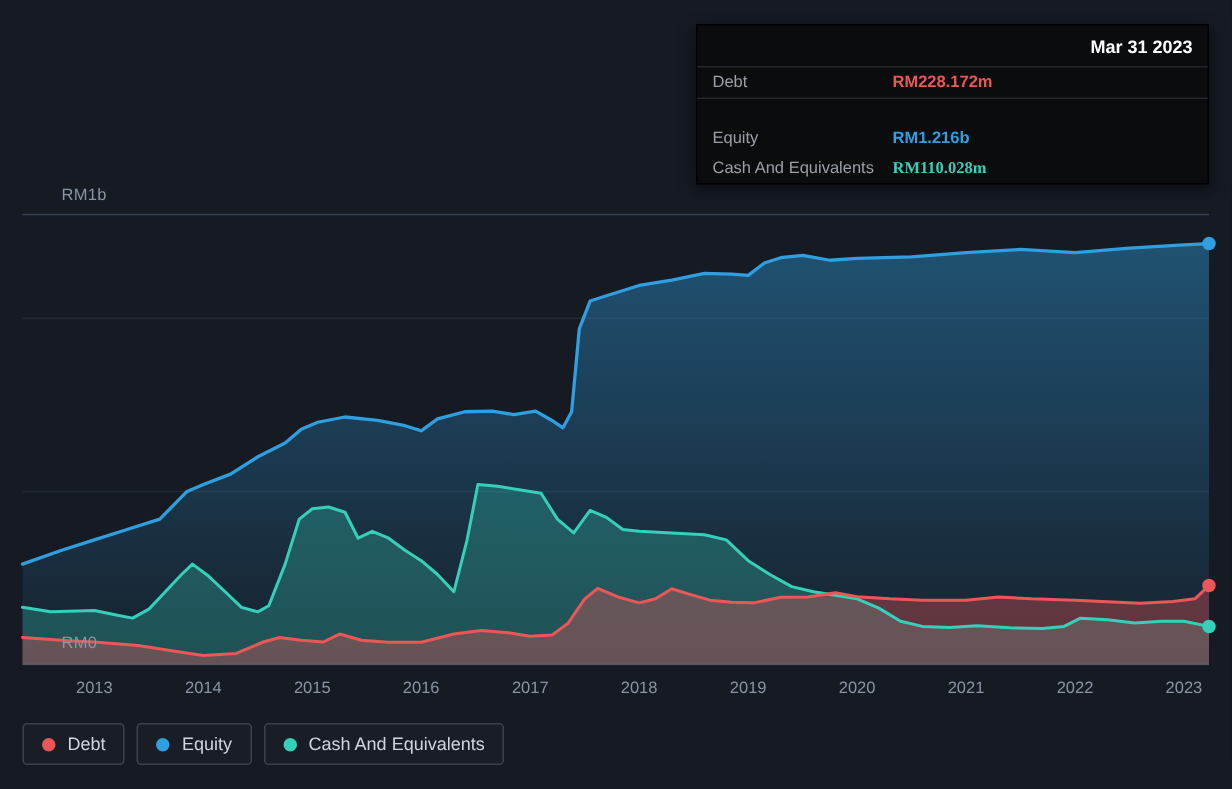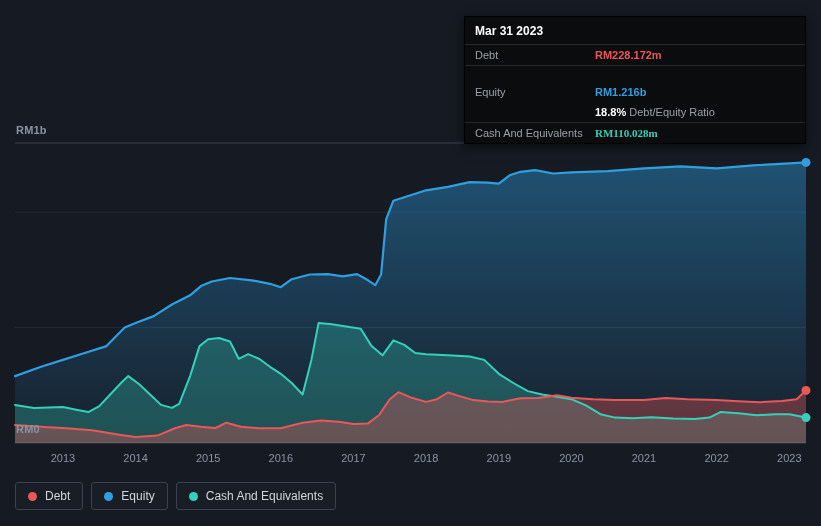--- a/index.html
+++ b/index.html
@@ -3,40 +3,40 @@
 <meta charset="utf-8">
 <style>
   html,body{margin:0;padding:0;background:var(--background,#151a23);}
   .screen{
     position:relative;width:821px;height:526px;overflow:hidden;
     background:var(--background,#151a23);
     font-family:"Liberation Sans","DejaVu Sans",sans-serif;
   }
   #chart-svg{position:absolute;left:0;top:0;}
   .y-label{
-    position:absolute;left:16px;font-size:11px;color:var(--axis_text,#8a94a4);
+    position:absolute;left:41px;font-size:11px;color:var(--axis_text,#8a94a4);
     letter-spacing:.2px;
-    font-weight:bold;
   }
   .y-label.top{top:124px;}
   .y-label.bottom{top:423px;}
 
   
   .tooltip{
     position:absolute;top:16px;right:15px;width:340px;
     background:var(--tooltip_bg,#0b0c0e);
     border:1px solid #000;
     box-shadow:0 3px 10px rgba(0,0,0,.55);
     font-size:11px;color:var(--text_muted,#9aa0a8);
     z-index:5;
   }
   .tt-header{
     padding:7px 10px 6px 10px;color:var(--text,#fff);
     font-weight:bold;font-size:12px;
     border-bottom:1px solid var(--tooltip_border,#26282c);
+    text-align:right;
   }
   .tt-row{display:flex;align-items:baseline;padding:4px 10px;}
   .tt-row.bordered{border-bottom:1px solid var(--tooltip_border,#26282c);}
   .tt-label{flex:0 0 120px;color:var(--text_muted,#9aa0a8);}
   .tt-value{font-weight:bold;}
   .val-debt{color:var(--debt,#eb5757);}
   .val-equity{color:var(--equity,#2f9fe0);margin-top:16px;}
   .val-cash{color:var(--cash,#35d0ba);font-family:Liberation Serif, serif;}
   .ratio-pct{color:var(--text,#fff);font-weight:bold;}
   .ratio-text{color:var(--text_muted,#9aa0a8);font-weight:normal;}
@@ -95,24 +95,20 @@
   <div class="tooltip">
     <div class="tt-header">Mar 31 2023</div>
     <div class="tt-row bordered">
       <span class="tt-label">Debt</span>
       <span class="tt-value val-debt">RM228.172m</span>
     </div>
     <div class="tt-row">
       <span class="tt-label">Equity</span>
       <span class="tt-value val-equity">RM1.216b</span>
     </div>
-    <div class="tt-row bordered">
-      <span class="tt-label"></span>
-      <span class="tt-value"><b class="ratio-pct">18.8%</b>&nbsp;<span class="ratio-text">Debt/Equity Ratio</span></span>
-    </div>
     <div class="tt-row">
       <span class="tt-label">Cash And Equivalents</span>
       <span class="tt-value val-cash">RM110.028m</span>
     </div>
   </div>
 
   <div class="legend">
     <div class="pill">
       <span class="dot" style="background: rgb(235, 87, 87);"></span>
       <span>Debt</span>

